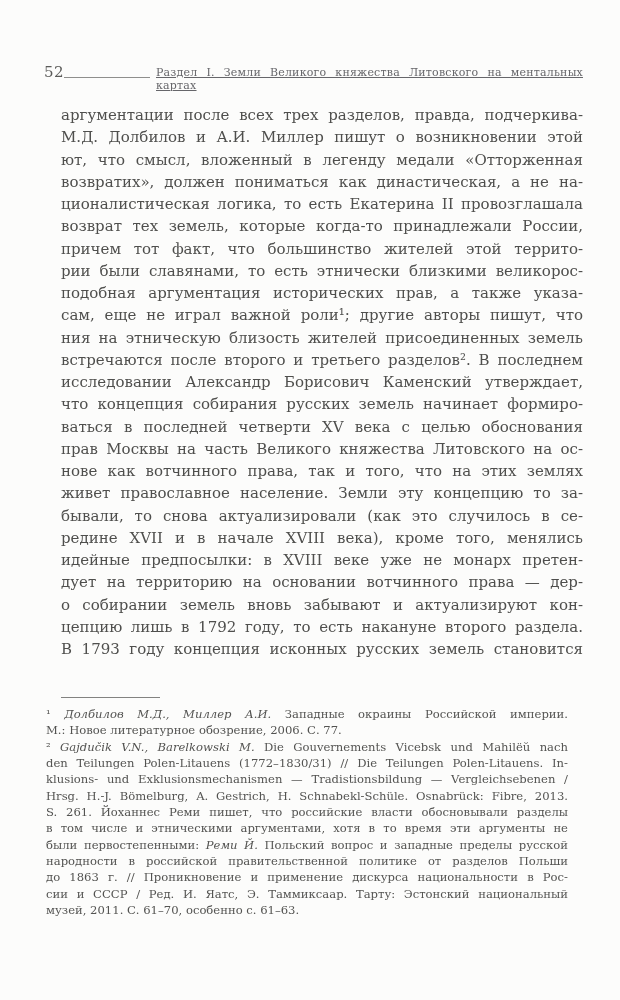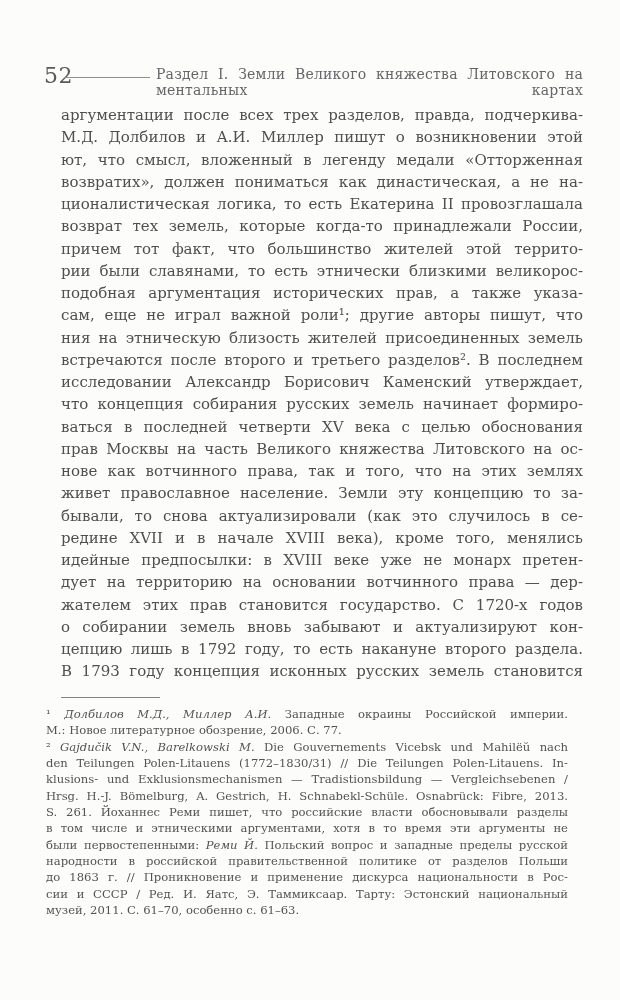--- a/index.html
+++ b/index.html
@@ -17,31 +17,31 @@
     font-family:"DejaVu Serif", serif;
     color:var(--ink);
     overflow:hidden;
   }
   .header{
     position:absolute;left:44px;top:63px;width:539px;height:20px;
     font-size:12px;color:var(--ink-light);
   }
   .pagenum{
     position:absolute;left:0;top:0;
-    font-size:22px;color:#5a5a58;letter-spacing:0.5px;
+    font-size:15px;color:#5a5a58;letter-spacing:0.5px;
   }
   .hrule{
     position:absolute;left:20px;top:14px;width:86px;height:1px;
     background:var(--rule);
   }
   .htitle{
     position:absolute;left:112px;right:0;top:3px;
-    font-size:14px;letter-spacing:0.2px;
+    font-size:11px;letter-spacing:0.2px;
     text-align:justify;text-align-last:justify;
-    white-space:normal;color:#66666a;
+    white-space:normal;color:#66666a;text-decoration:underline;
   }
   .bodytext{
     position:absolute;left:61px;top:104px;width:522px;
     font-size:15px;line-height:22.25px;color:var(--ink);
   }
   .bline{
     text-align:justify;text-align-last:justify;
     white-space:normal;
   }
   .fnrule{
@@ -87,21 +87,20 @@
       <div class="bline">исследовании Александр Борисович Каменский утверждает,</div>
       <div class="bline">что концепция собирания русских земель начинает формиро-</div>
       <div class="bline">ваться в последней четверти XV века с целью обоснования</div>
       <div class="bline">прав Москвы на часть Великого княжества Литовского на ос-</div>
       <div class="bline">нове как вотчинного права, так и того, что на этих землях</div>
       <div class="bline">живет православное население. Земли эту концепцию то за-</div>
       <div class="bline">бывали, то снова актуализировали (как это случилось в се-</div>
       <div class="bline">редине XVII и в начале XVIII века), кроме того, менялись</div>
       <div class="bline">идейные предпосылки: в XVIII веке уже не монарх претен-</div>
       <div class="bline">дует на территорию на основании вотчинного права — дер-</div>
-      <div class="bline">жателем этих прав становится государство. С 1720-х годов</div>
       <div class="bline">о собирании земель вновь забывают и актуализируют кон-</div>
       <div class="bline">цепцию лишь в 1792 году, то есть накануне второго раздела.</div>
       <div class="bline">В 1793 году концепция исконных русских земель становится</div>
     </div>
 
   <div class="fnrule"></div>
 
   <div class="footnotes" id="footnotes">
       <div class="footnote">
         <div class="fline"><span class="">¹ </span><span class="it">Долбилов М.Д., Миллер А.И.</span><span class=""> Западные окраины Российской империи.</span></div>

